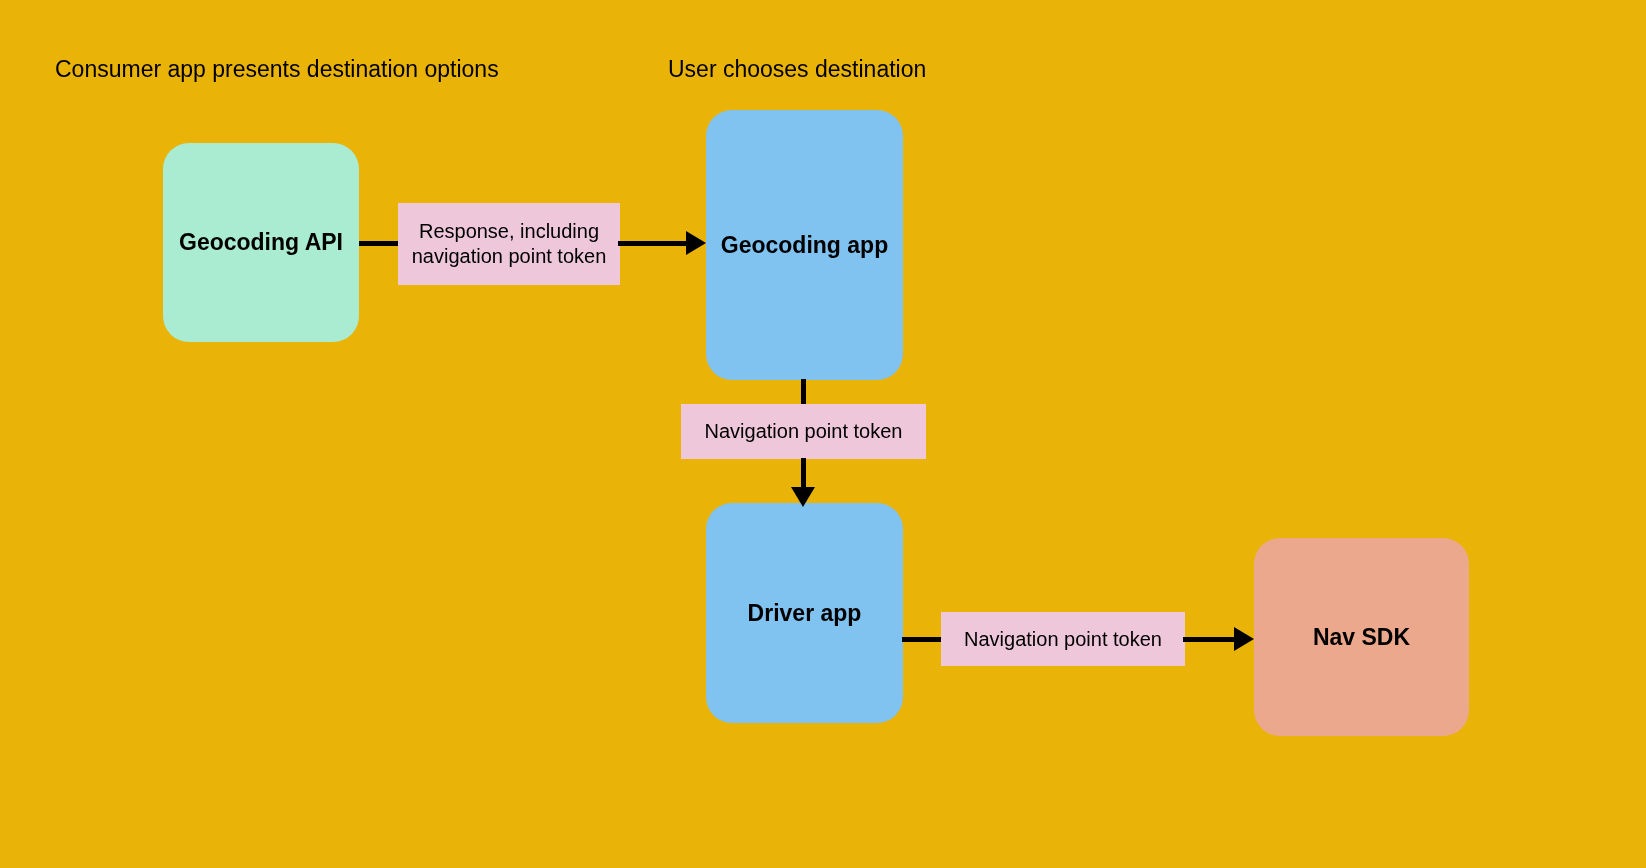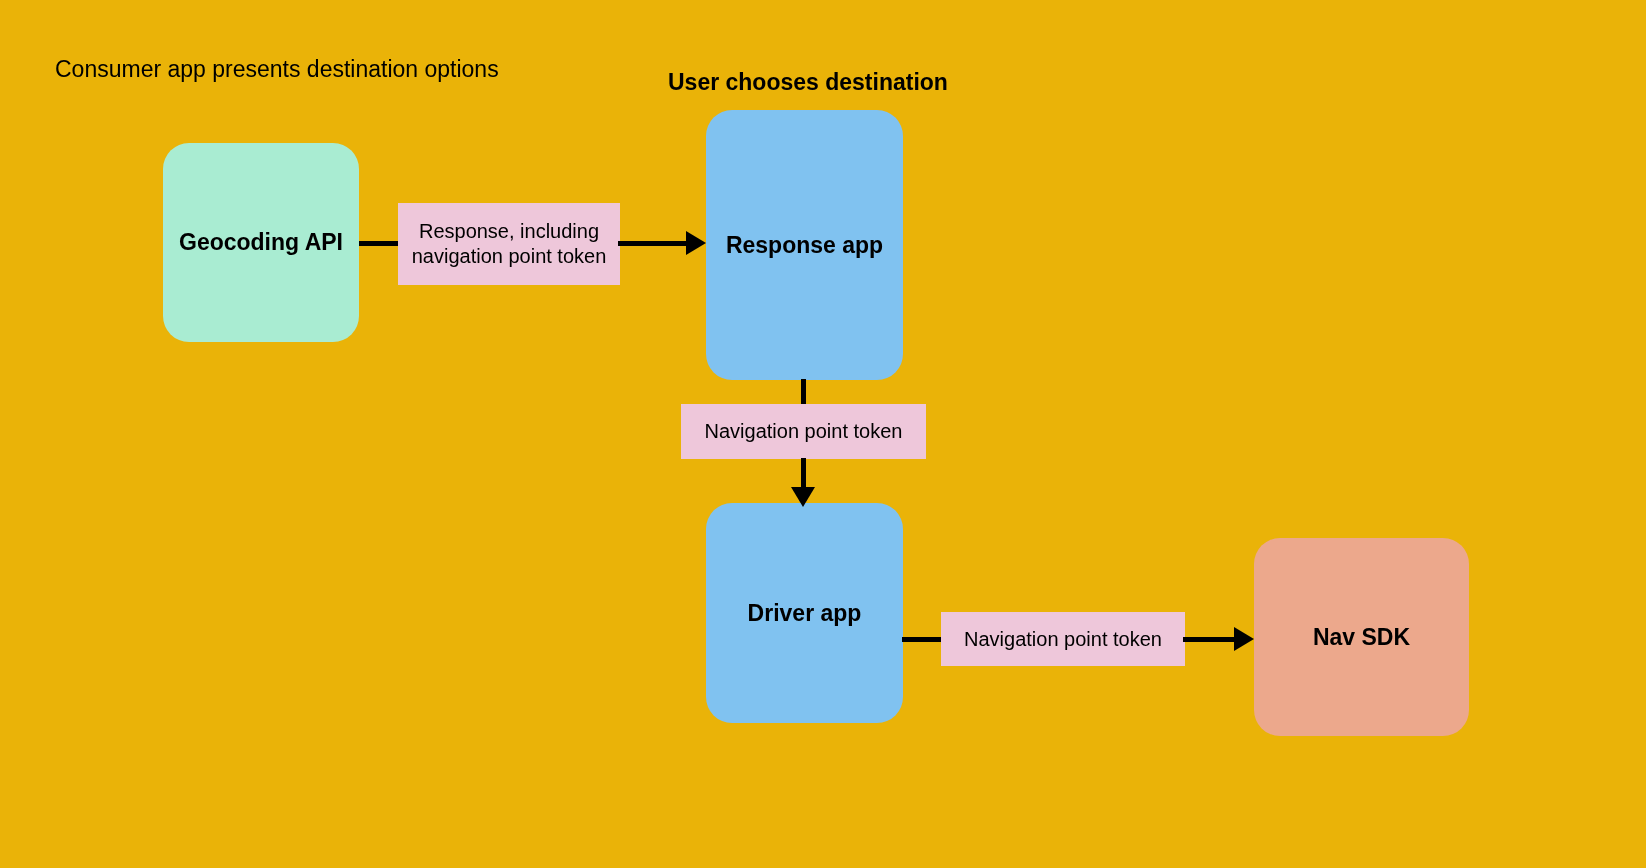--- a/index.html
+++ b/index.html
@@ -22,21 +22,21 @@
   
   .col-heading {
     position: absolute;
     font-size: 23px;
     line-height: 28px;
     color: #000000;
     white-space: nowrap;
     font-weight: 400;
   }
   #heading-consumer { left: 55px;   top: 55px; }
-  #heading-user     { left: 668px;  top: 68px; font-weight: bold; }
+  #heading-user     { left: 668px;  top: 55px; }
   #heading-navsdk   { left: 1152px; top: 55px; }
 
   
   .node {
     position: absolute;
     box-sizing: border-box;
     display: flex;
     align-items: center;
     justify-content: center;
     text-align: center;
@@ -141,21 +141,21 @@
 
 <div id="canvas">
 
   <div id="heading-consumer" class="col-heading">Consumer app presents destination options</div>
 
   <div id="heading-user" class="col-heading">User chooses destination</div>
 
 
   <div id="node-geocoding" class="node">Geocoding API</div>
 
-  <div id="node-consumer" class="node">Response app</div>
+  <div id="node-consumer" class="node">Geocoding app</div>
 
   <div id="node-driver" class="node">Driver app</div>
 
   <div id="node-navsdk" class="node">Nav SDK</div>
 
   <div id="conn-a" class="conn conn-h"></div>
 
   <div id="label-response" class="edge-label">Response, including navigation point token</div>
 
   <div id="conn-b" class="conn conn-h"></div>

